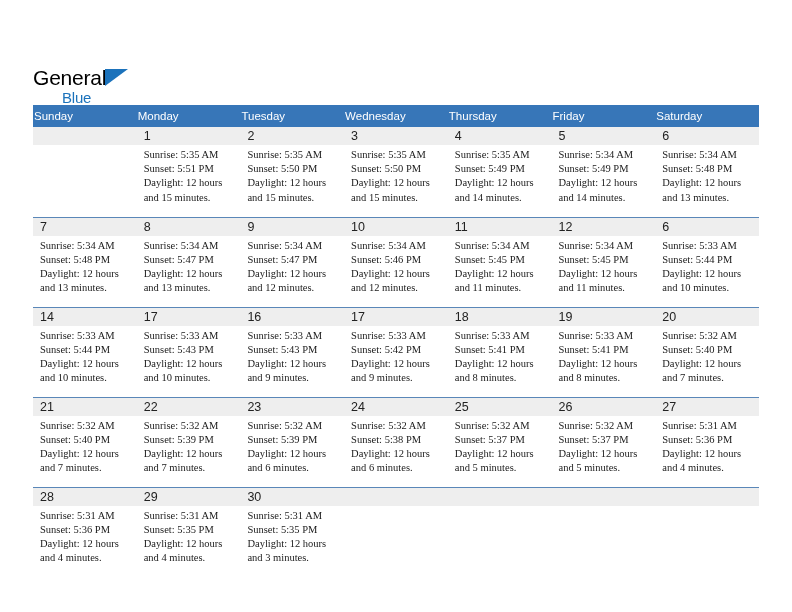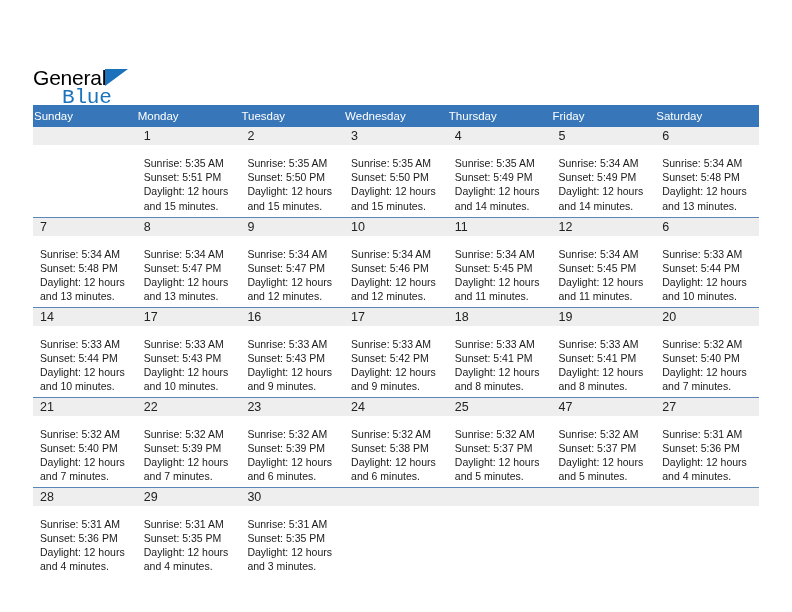--- a/index.html
+++ b/index.html
@@ -55,25 +55,25 @@
     top: 3px;
     width: 0;
     height: 0;
     border-left: 23px solid #1b72bb;
     border-bottom: 17px solid transparent;
   }
   .logo-blue {
     position: absolute;
     left: 29px;
     top: 20px;
-    font-size: 21px;
+    font-size: 15px;
     letter-spacing: -0.2px;
     color: #1b72bb;
     line-height: 24px;
-    font-family: Liberation Mono, monospace;
+    font-family: Liberation Sans, sans-serif;
   }
 
   .title-month {
     position: absolute;
     right: 0;
     top: 12px;
     font-size: 27px;
     color: #333333;
     font-weight: normal;
     white-space: nowrap;
@@ -138,21 +138,22 @@
     line-height: 18px;
     font-size: 12.5px;
     color: #222222;
     padding-left: 7px;
     box-sizing: border-box;
   }
   .cell.empty .cell-daynum {
     background: #eeeeee;
   }
   .cell-lines {
-    padding: 11px 4px 0 7px;
+    padding: 3px 4px 0 7px;
+    font-family: Liberation Serif, serif;
   }
   .cell-lines div {
     font-size: 10.5px;
     line-height: 14.2px;
     color: #1a1a1a;
     white-space: nowrap;
   }
 </style>
 </head>
 <body>
@@ -466,21 +467,21 @@
               <div class="cell-lines">
                 <div>Sunrise: 5:32 AM</div>
                 <div>Sunset: 5:37 PM</div>
                 <div>Daylight: 12 hours</div>
                 <div>and 5 minutes.</div>
               </div>
             </div>
           </td>
           <td>
             <div class="cell">
-              <div class="cell-daynum">47</div>
+              <div class="cell-daynum">26</div>
               <div class="cell-lines">
                 <div>Sunrise: 5:32 AM</div>
                 <div>Sunset: 5:37 PM</div>
                 <div>Daylight: 12 hours</div>
                 <div>and 5 minutes.</div>
               </div>
             </div>
           </td>
           <td>
             <div class="cell">

